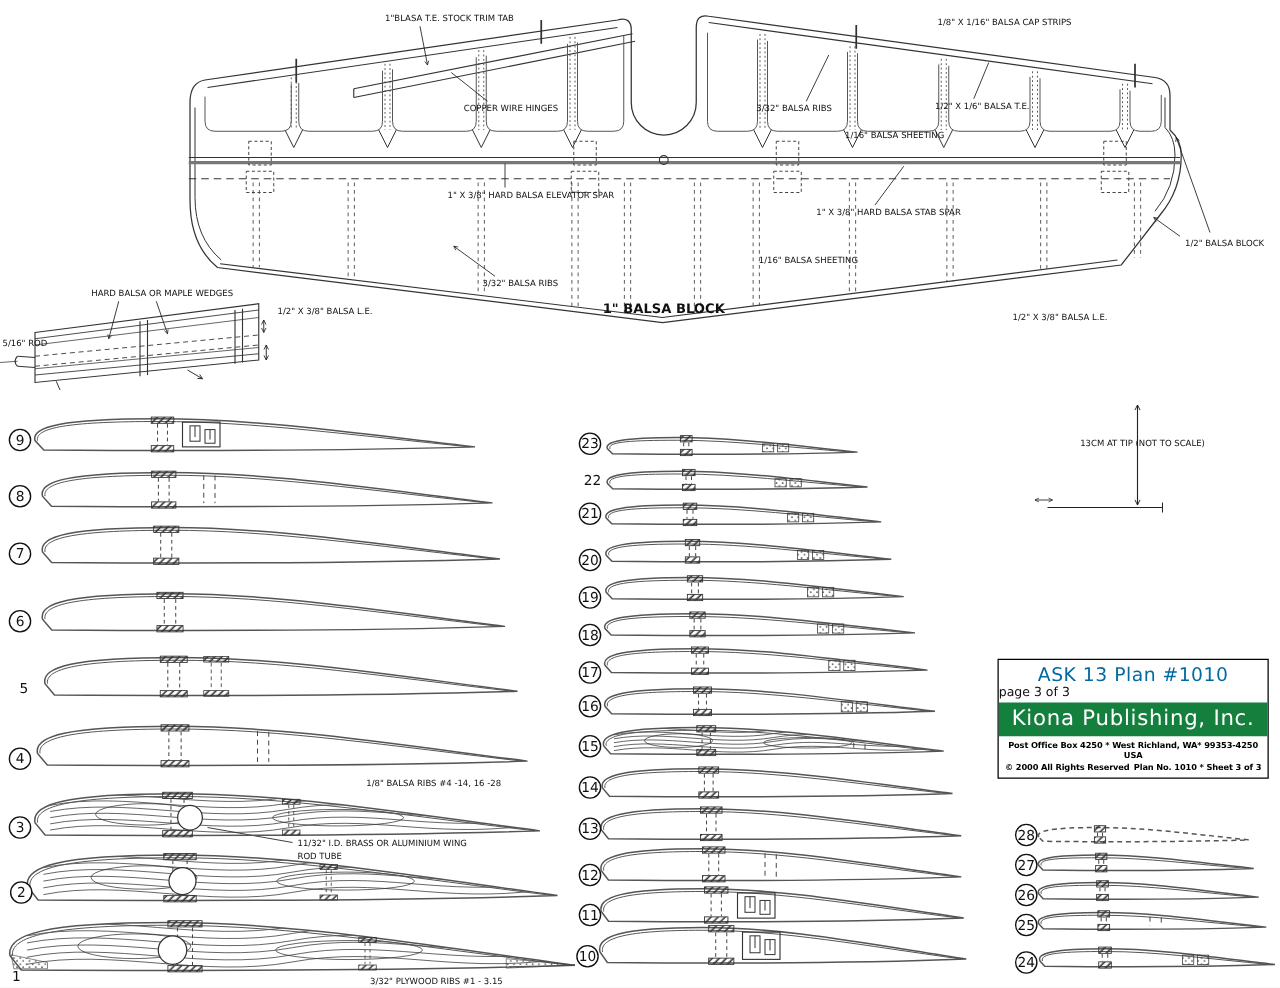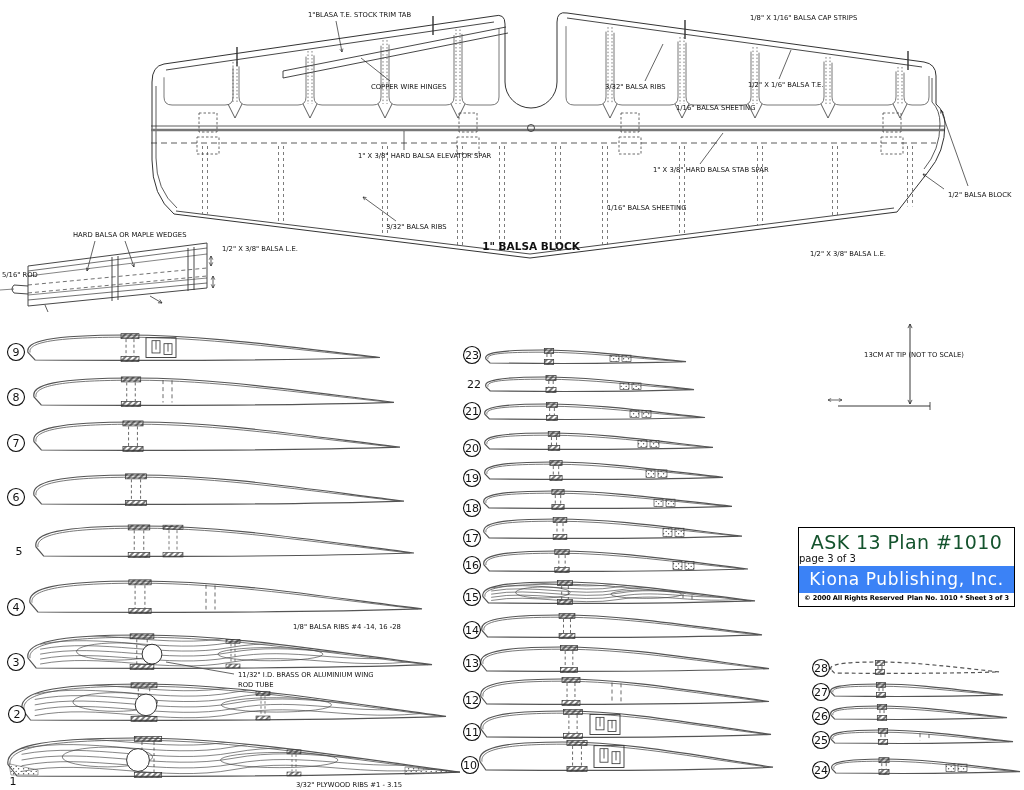--- a/index.html
+++ b/index.html
@@ -2,23 +2,23 @@
 <html><head>
 <meta charset="utf-8">
 <style>
   html,body{margin:0;padding:0;background:#f4f4f2;}
   #page{position:relative;width:1024px;height:790px;background:#ffffff;overflow:hidden;
         font-family:"DejaVu Sans", sans-serif;}
   #plan-svg{position:absolute;left:0;top:0;}
   svg text{font-family:"DejaVu Sans", sans-serif;fill:#111;}
   .titleblock{position:absolute;left:798px;top:527px;width:217px;border:1.6px solid #000;
               background:#fff;box-sizing:border-box;}
-  .tb-title{font-size:19px;text-align:center;padding-top:3px;letter-spacing:.4px;color:#14532d;}
+  .tb-title{font-size:15px;text-align:center;padding-top:3px;letter-spacing:.4px;color:#0369a1;}
   .tb-page{font-size:10px;text-align:left;padding:0 7px 2px 0;color:#111;}
-  .tb-pub{background:#3b82f6;color:#fff;font-size:17px;text-align:center;padding:3px 0 4px 0;letter-spacing:.6px;}
+  .tb-pub{background:#15803d;color:#fff;font-size:17px;text-align:center;padding:3px 0 4px 0;letter-spacing:.6px;}
   .tb-addr{font-size:6.6px;font-weight:600;text-align:center;padding:3px 2px 1px 2px;letter-spacing:-0.1px;color:#000;}
   .tb-foot{display:flex;justify-content:space-between;font-size:6.6px;font-weight:600;
            padding:1px 5px 4px 5px;letter-spacing:-0.1px;color:#000;}
 </style>
 </head>
 <body>
 
 <div id="page">
 
   <svg id="plan-svg" width="1024" height="790" viewBox="0 0 1024 790">
@@ -802,18 +802,19 @@
           <circle cx="821" cy="770" r="8.5" stroke="#111" stroke-width="1.1" fill="#fff"></circle>
           <text x="821" y="773.8" font-size="11" text-anchor="middle">24</text>
         </g>
       </g>
   </svg>
 
   <div class="titleblock">
     <div class="tb-title">ASK  13 Plan #1010</div>
     <div class="tb-page">page 3 of 3</div>
     <div class="tb-pub">Kiona Publishing, Inc.</div>
+    <div class="tb-addr">Post Office Box 4250 * West Richland, WA* 99353-4250 USA</div>
     <div class="tb-foot">
       <span>© 2000 All Rights Reserved</span>
       <span>Plan No. 1010 * Sheet 3 of 3</span>
     </div>
   </div>
 </div>
 
 </body></html>

